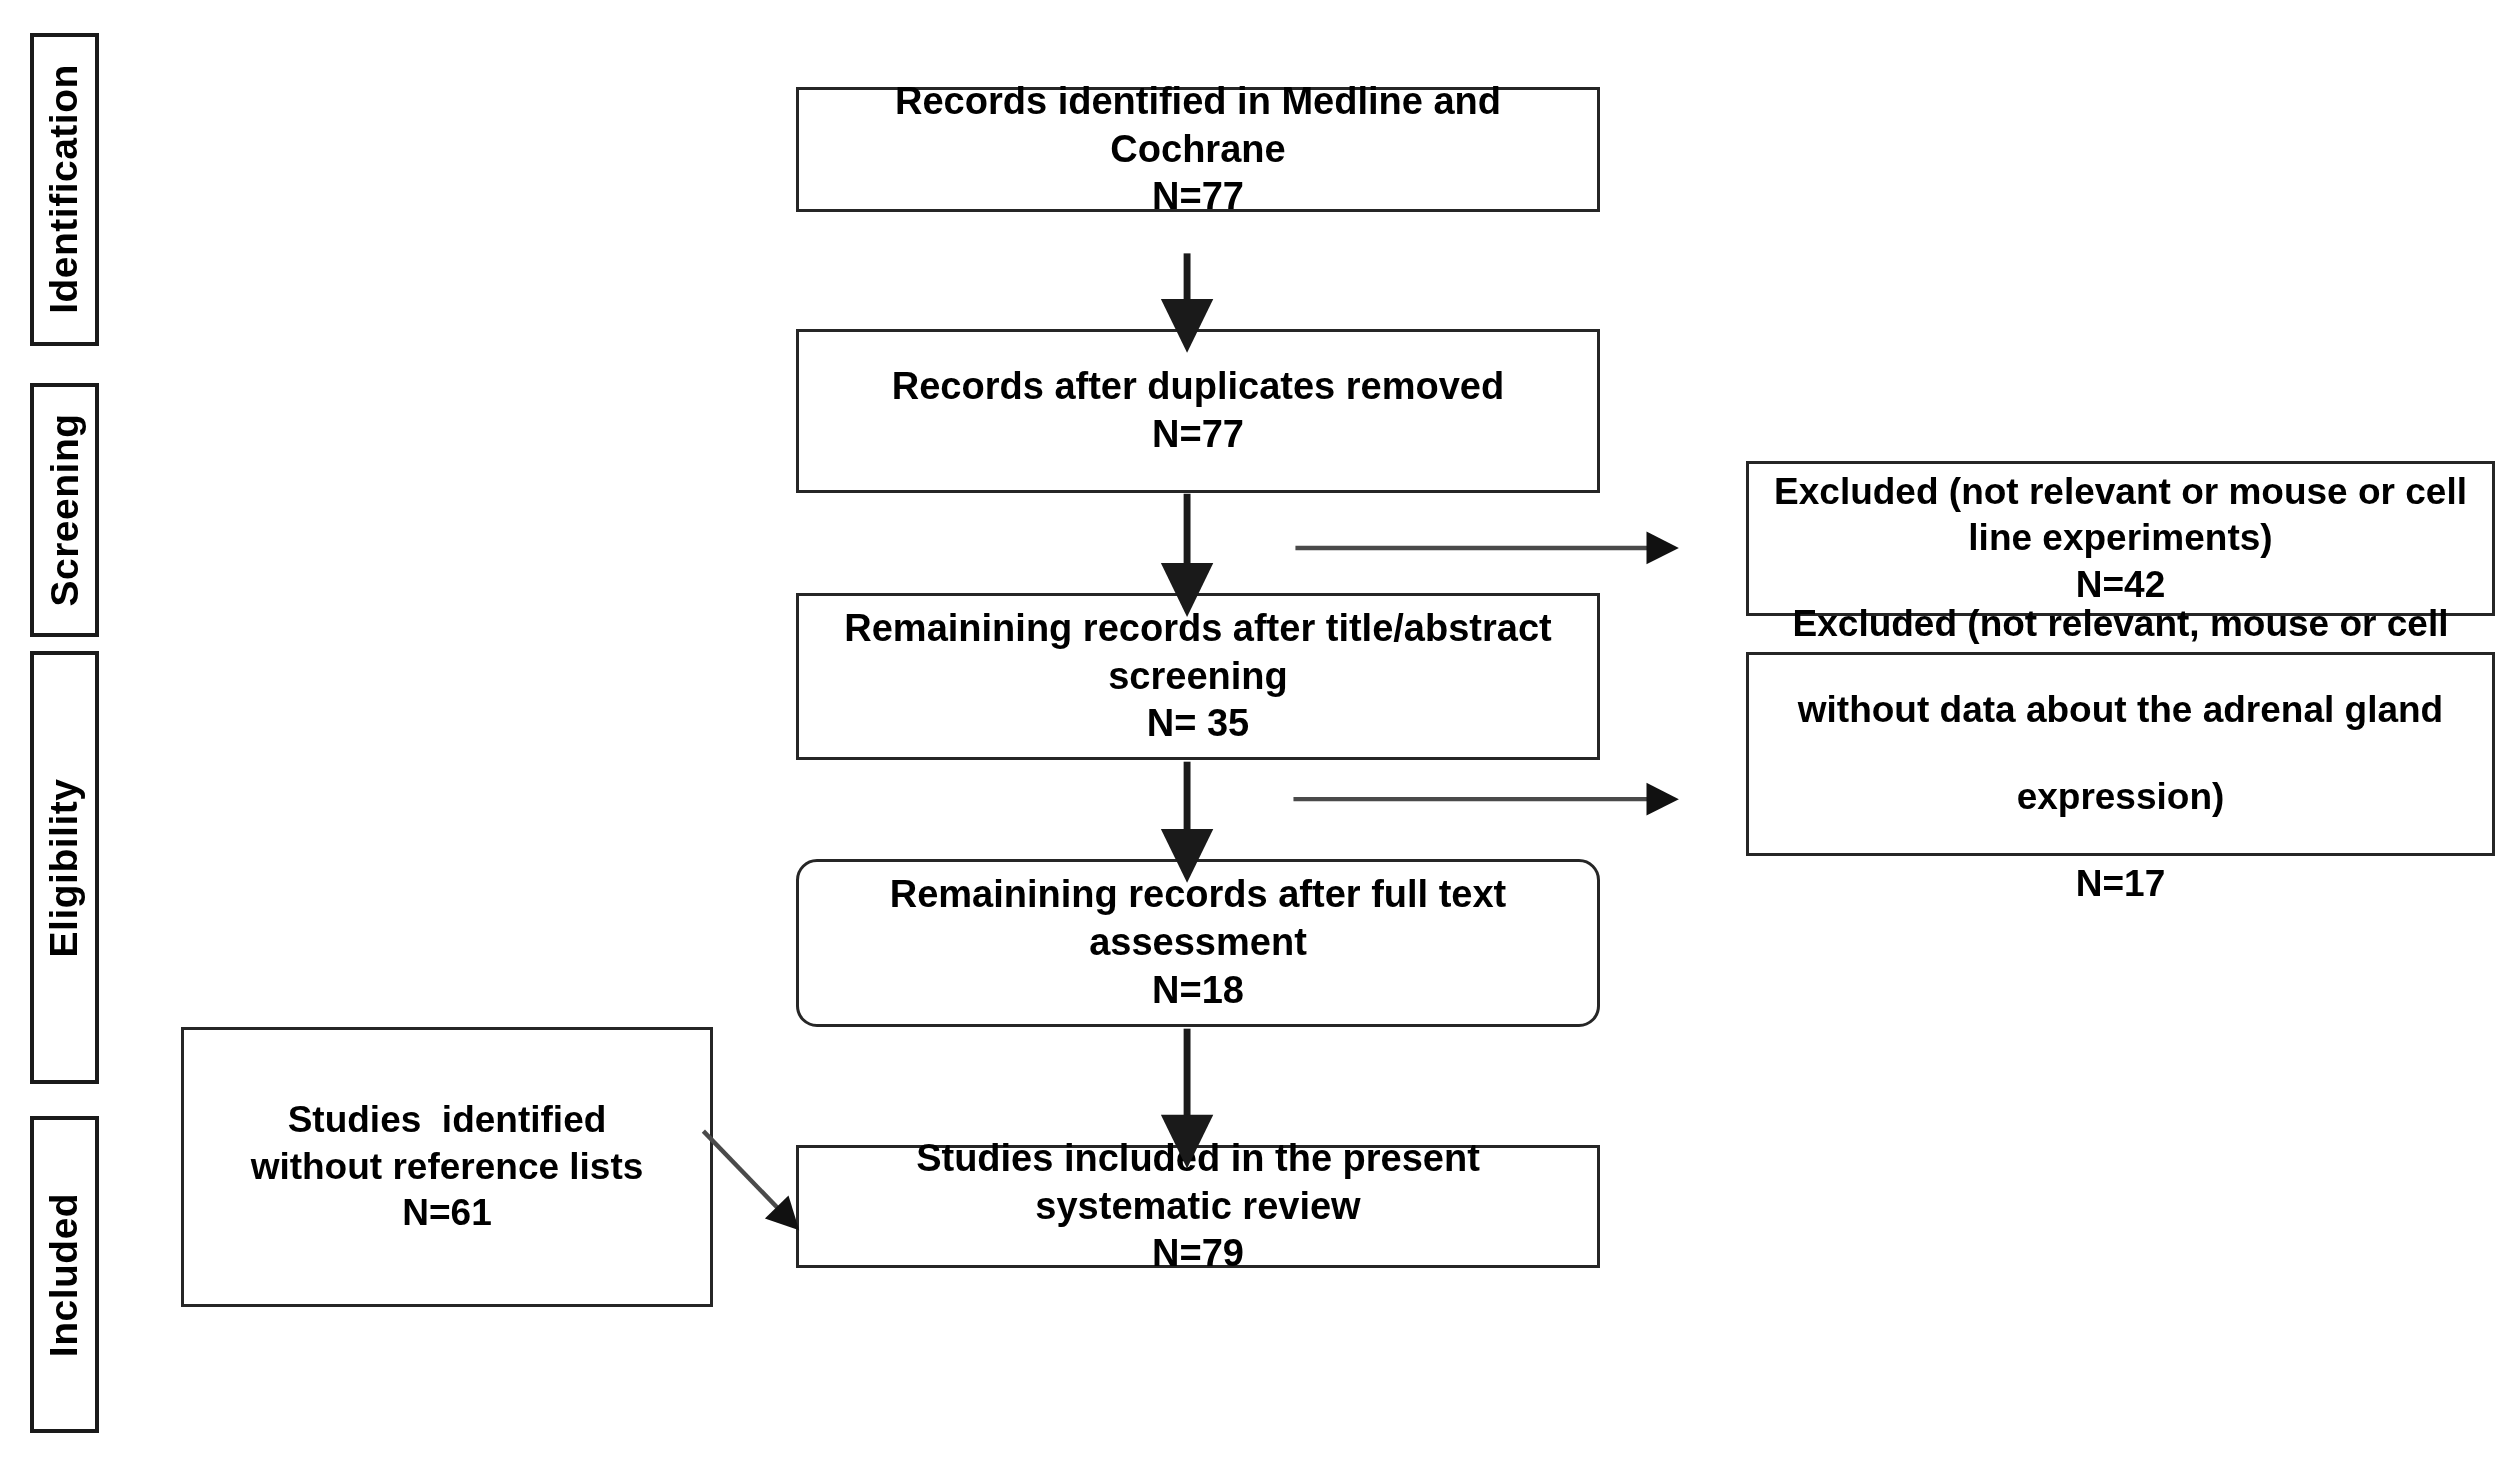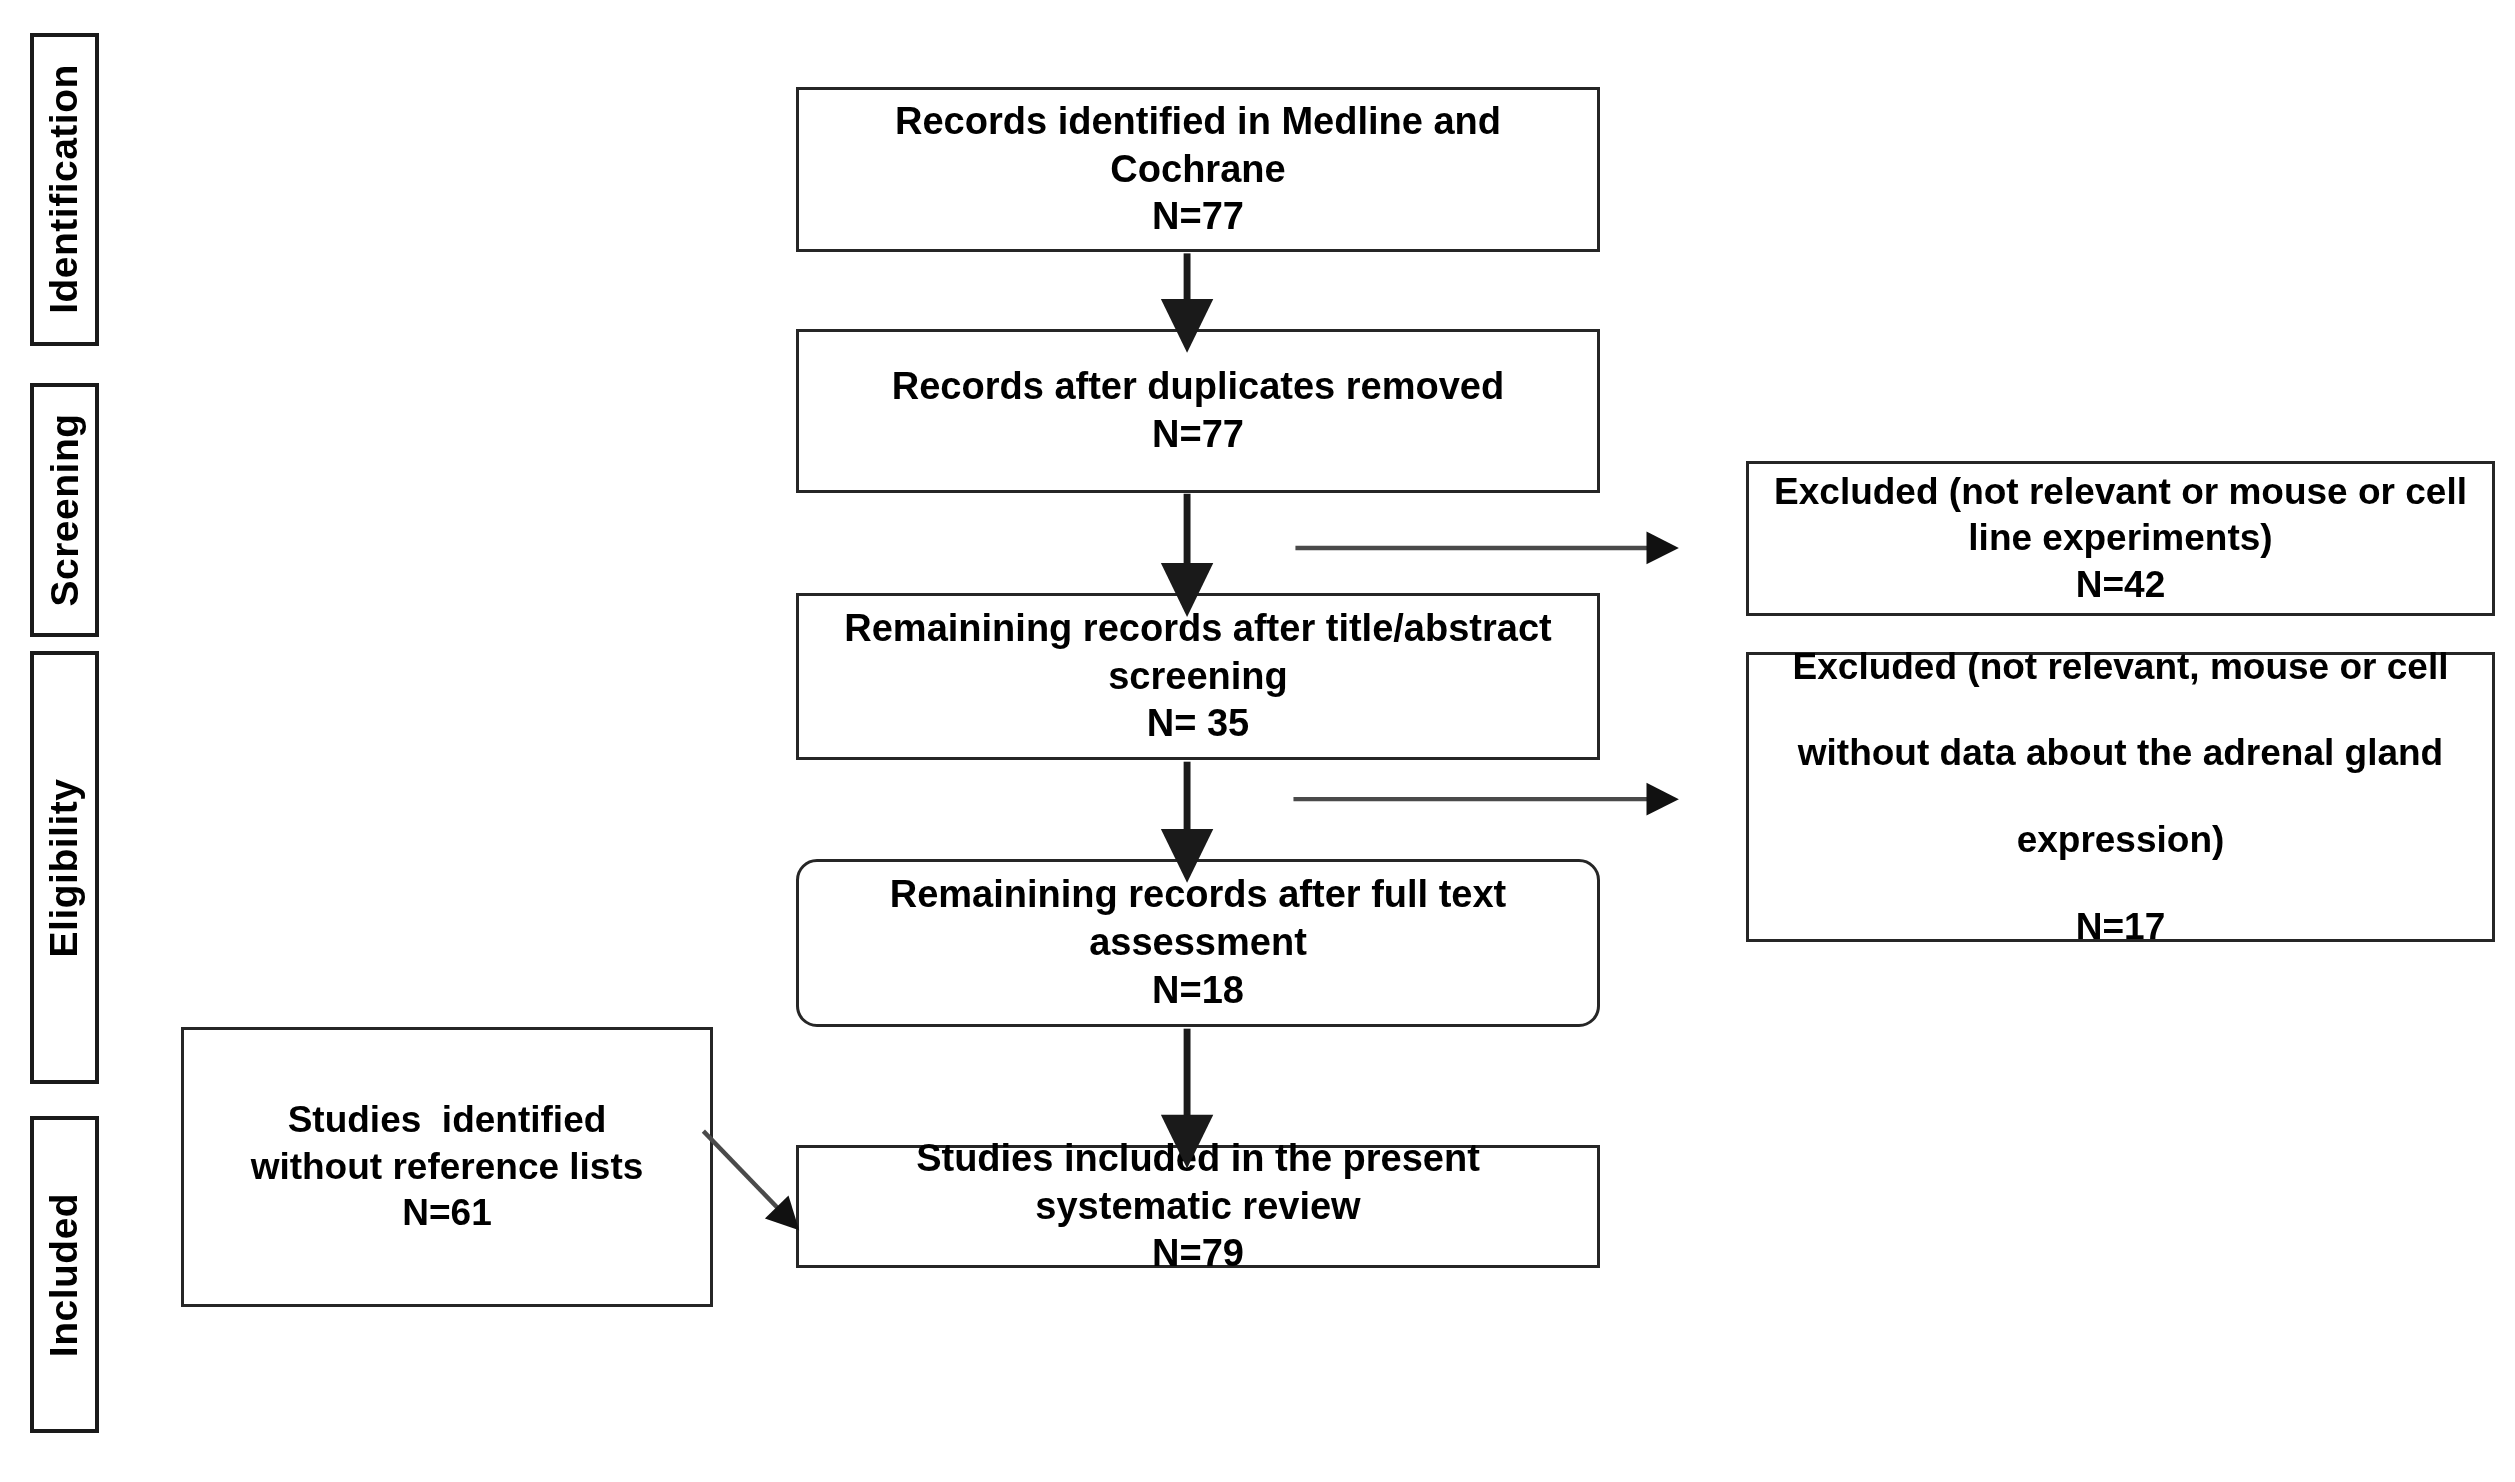--- a/index.html
+++ b/index.html
@@ -91,21 +91,21 @@
   </div>
 
   <div class="stage-box" style="left:29.6px; top:651px; width:69px; height:433px;">
     <span class="stage-label">Eligibility</span>
   </div>
 
   <div class="stage-box" style="left:29.6px; top:1116px; width:69px; height:317px;">
     <span class="stage-label">Included</span>
   </div>
 
-  <div class="flow-box fs-main" style="left:796px; top:87px; width:804px; height:165px;">
+  <div class="flow-box fs-main" style="left:796px; top:87px; width:804px; height:125px;">
     <span class="line">Records identified in Medline and</span>
     <span class="line">Cochrane</span>
     <span class="line">N=77</span>
   </div>
 
   <div class="flow-box fs-main" style="left:796px; top:329px; width:804px; height:164px;">
     <span class="line">Records after duplicates removed</span>
     <span class="line">N=77</span>
   </div>
 
@@ -126,21 +126,21 @@
     <span class="line">systematic review</span>
     <span class="line">N=79</span>
   </div>
 
   <div class="flow-box fs-excl" style="left:1746px; top:461px; width:749px; height:155px;">
     <span class="line">Excluded (not relevant or mouse or cell</span>
     <span class="line">line experiments)</span>
     <span class="line">N=42</span>
   </div>
 
-  <div class="flow-box fs-excl" style="left:1746px; top:652px; width:749px; height:290px;gap:40px;">
+  <div class="flow-box fs-excl" style="left:1746px; top:652px; width:749px; height:204px;gap:40px;">
     <span class="line">Excluded (not relevant, mouse or cell</span>
     <span class="line">without data about the adrenal gland</span>
     <span class="line">expression)</span>
     <span class="line">N=17</span>
   </div>
 
   <div class="flow-box fs-ref" style="left:181px; top:1027px; width:532px; height:280px;">
     <span class="line">Studies  identified</span>
     <span class="line">without reference lists</span>
     <span class="line">N=61</span>

